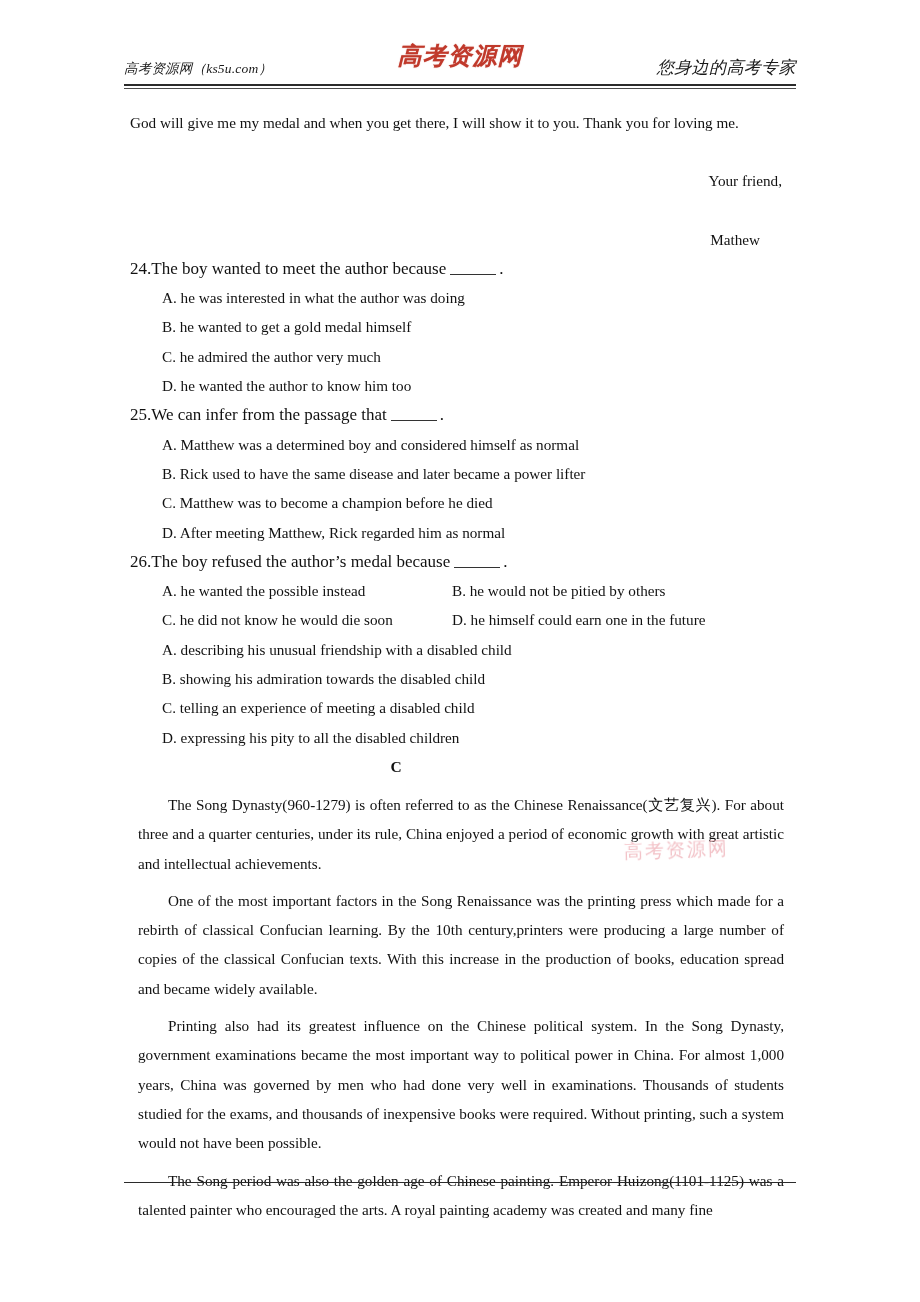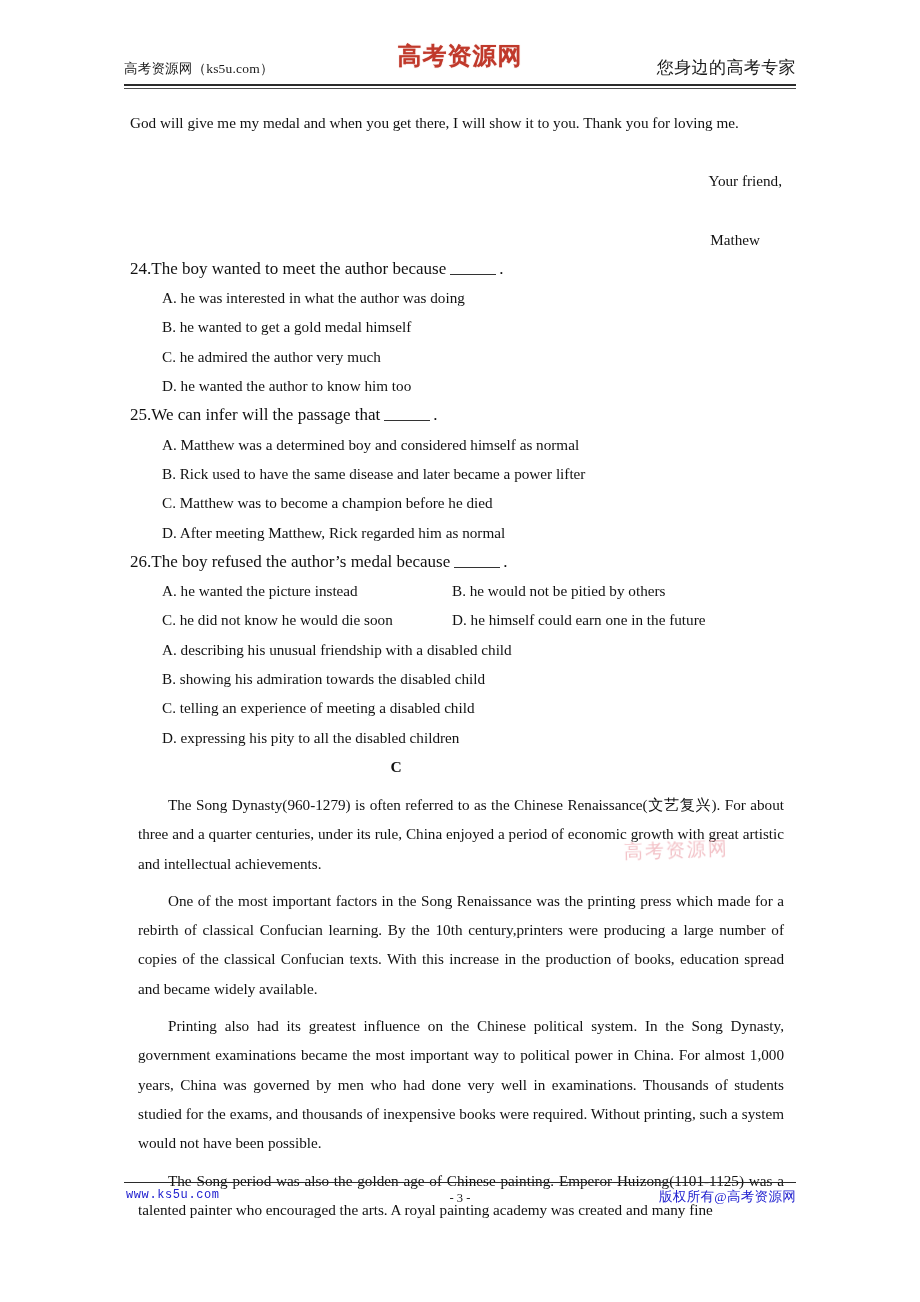--- a/index.html
+++ b/index.html
@@ -31,20 +31,21 @@
     left: 124px;
     top: 56px;
     width: 672px;
   }
   .header-row {
     position: relative;
     height: 26px;
     display: flex;
     align-items: baseline;
     justify-content: space-between;
+    font-style: italic;
   }
   .hdr-left {
     font-family: "Liberation Serif", "DejaVu Serif", serif;
     font-size: 13.5px;
     color: #1a1a1a;
     letter-spacing: 0.2px;
     white-space: nowrap;
   }
   .hdr-right {
     font-family: "Liberation Serif", "DejaVu Serif", serif;
@@ -234,32 +235,32 @@
 
     <div class="q-stem">
       <span>24.</span><span>The boy wanted to meet the author because</span><span class="blank"></span><span>.</span>
     </div>
     <div class="opt">A. he was interested in what the author was doing</div>
     <div class="opt">B. he wanted to get a gold medal himself</div>
     <div class="opt">C. he admired the author very much</div>
     <div class="opt">D. he wanted the author to know him too</div>
 
     <div class="q-stem">
-      <span>25.</span><span>We can infer will the passage that</span><span class="blank"></span><span>.</span>
+      <span>25.</span><span>We can infer from the passage that</span><span class="blank"></span><span>.</span>
     </div>
     <div class="opt">A. Matthew was a determined boy and considered himself as normal</div>
     <div class="opt">B. Rick used to have the same disease and later became a power lifter</div>
     <div class="opt">C. Matthew was to become a champion before he died</div>
     <div class="opt">D. After meeting Matthew, Rick regarded him as normal</div>
 
     <div class="q-stem">
       <span>26.</span><span>The boy refused the author’s medal because</span><span class="blank"></span><span>.</span>
     </div>
     <div class="opt-2col">
-      <span>A. he wanted the picture instead</span>
+      <span>A. he wanted the possible instead</span>
       <span>B. he would not be pitied by others</span>
     </div>
     <div class="opt-2col">
       <span>C. he did not know he would die soon</span>
       <span>D. he himself could earn one in the future</span>
     </div>
 
     <div class="opt">A. describing his unusual friendship with a disabled child</div>
     <div class="opt">B. showing his admiration towards the disabled child</div>
     <div class="opt">C. telling an experience of meeting a disabled child</div>
@@ -269,20 +270,15 @@
     <p class="para">The Song Dynasty(960-1279) is often referred to as the Chinese Renaissance(文艺复兴). For about three and a quarter centuries, under its rule, China enjoyed a period of economic growth with great artistic and intellectual achievements.</p>
     <p class="para">One of the most important factors in the Song Renaissance was the printing press which made for a rebirth of classical Confucian learning. By the 10th century,printers were producing a large number of copies of the classical Confucian texts. With this increase in the production of books, education spread and became widely available.</p>
     <p class="para">Printing also had its greatest influence on the Chinese political system. In the Song Dynasty, government examinations became the most important way to political power in China. For almost 1,000 years, China was governed by men who had done very well in examinations. Thousands of students studied for the exams, and thousands of inexpensive books were required. Without printing, such a system would not have been possible.</p>
     <p class="para">The Song period was also the golden age of Chinese painting. Emperor Huizong(1101-1125) was a talented painter who encouraged the arts. A royal painting academy was created and many fine</p>
   </div>
 
   <div class="watermark">高考资源网</div>
 
   <div class="footer">
     <div class="footer-rule"></div>
-    <div class="footer-row">
-      <span class="ftr-left">www.ks5u.com</span>
-      <span class="ftr-center">- 3 -</span>
-      <span class="ftr-right">版权所有@高考资源网</span>
-    </div>
   </div>
 
 </div>
 
 </body></html>

